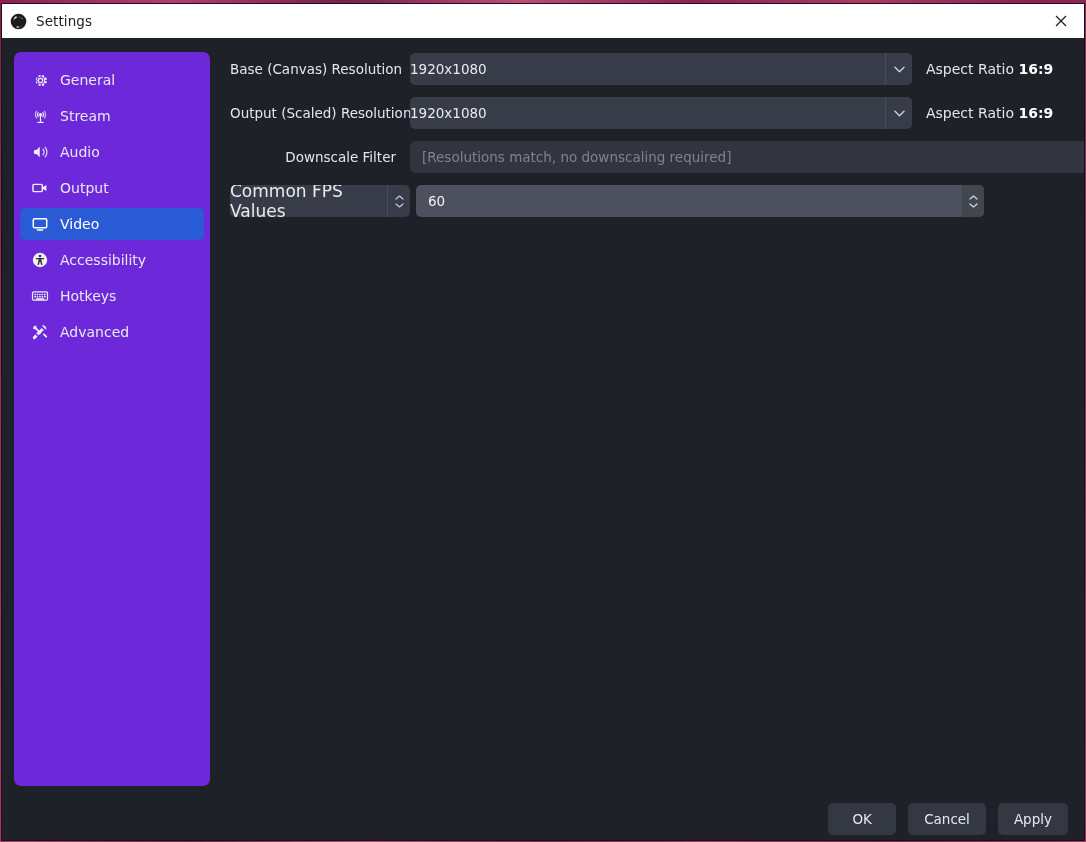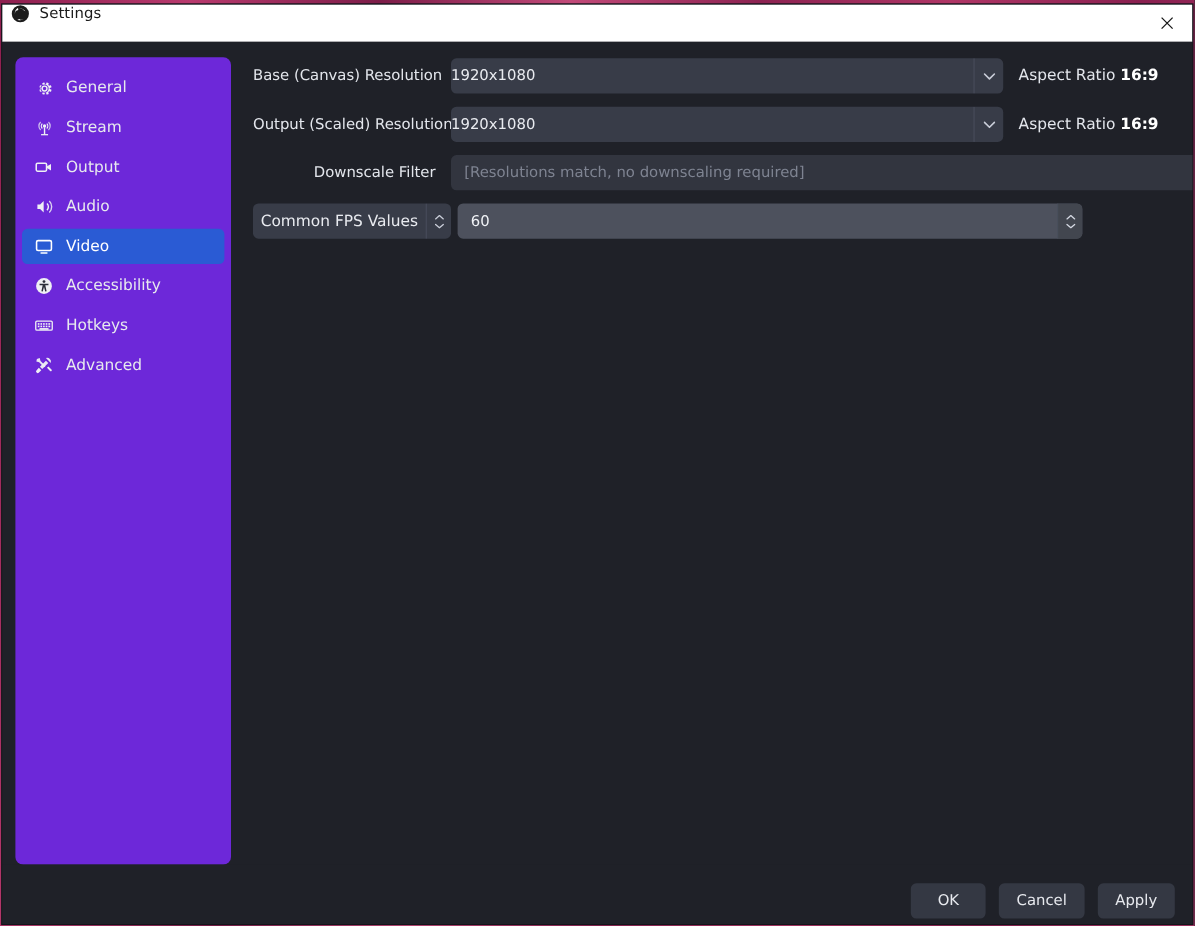--- a/index.html
+++ b/index.html
@@ -35,21 +35,21 @@
     display: flex;
     flex-direction: column;
     overflow: hidden;
   }
 
   
   .titlebar {
     height: 34px;
     background: #ffffff;
     display: flex;
-    align-items: flex-start;
+    align-items: center;
     flex: 0 0 auto;
     position: relative;
   }
   .titlebar .obs-logo {
     width: 17px;
     height: 17px;
     margin-left: 8px;
     margin-right: 9px;
     flex: 0 0 auto;
   }
@@ -227,21 +227,21 @@
     overflow: hidden;
     cursor: pointer;
     margin-right: 6px;
   }
   .fps-combo .fps-label {
     flex: 1 1 auto;
     display: flex;
     align-items: center;
     justify-content: center;
     color: #e9ebf0;
-    font-size: 14px;
+    font-size: 17px;
   }
   .fps-combo .fps-spin {
     width: 22px;
     flex: 0 0 auto;
     display: flex;
     flex-direction: column;
     align-items: center;
     justify-content: center;
     gap: 3px;
     border-left: 1px solid #484d5b;
@@ -334,37 +334,37 @@
             <path d="M15.4 5.6l-1.1 1.2a3.6 3.6 0 0 1 0 5.1l1.1 1.1a5.2 5.2 0 0 0 0-7.4z"></path>
             <path d="M6.4 3.4A8.1 8.1 0 0 0 6.4 15l1.1-1.2a6.5 6.5 0 0 1 0-9.2z" opacity="0.75"></path>
             <path d="M17.6 3.4l-1.1 1.2a6.5 6.5 0 0 1 0 9.2l1.1 1.2a8.1 8.1 0 0 0 0-11.6z" opacity="0.75"></path>
           </svg>
         </span>
         <span>Stream</span>
       </div>
 
       <div class="nav-item">
         <span class="nav-icon">
-          <svg width="18" height="18" viewBox="0 0 24 24" fill="none" stroke="currentColor" stroke-width="1.9">
-            <rect x="2.6" y="7.2" width="12.5" height="9.6" rx="1.6"></rect>
-            <path d="M15.1 11.2l5.4-3.1v7.8l-5.4-3.1z" fill="currentColor" stroke="none"></path>
-          </svg>
-        </span>
-        <span>Output</span>
-      </div>
-
-      <div class="nav-item">
-        <span class="nav-icon">
           <svg width="18" height="18" viewBox="0 0 24 24" fill="currentColor">
             <path d="M4 9.3h3.3L11.6 5v14L7.3 14.7H4z"></path>
             <path d="M15 8.5a4.9 4.9 0 0 1 0 7l1.2 1.2a6.6 6.6 0 0 0 0-9.4z"></path>
             <path d="M17.8 5.7a8.8 8.8 0 0 1 0 12.6l1.2 1.2a10.5 10.5 0 0 0 0-15z" opacity="0.85"></path>
           </svg>
         </span>
         <span>Audio</span>
+      </div>
+
+      <div class="nav-item">
+        <span class="nav-icon">
+          <svg width="18" height="18" viewBox="0 0 24 24" fill="none" stroke="currentColor" stroke-width="1.9">
+            <rect x="2.6" y="7.2" width="12.5" height="9.6" rx="1.6"></rect>
+            <path d="M15.1 11.2l5.4-3.1v7.8l-5.4-3.1z" fill="currentColor" stroke="none"></path>
+          </svg>
+        </span>
+        <span>Output</span>
       </div>
 
       <div class="nav-item selected">
         <span class="nav-icon">
           <svg width="18" height="18" viewBox="0 0 24 24" fill="none" stroke="currentColor" stroke-width="1.9">
             <rect x="3" y="5" width="18" height="12" rx="1.8"></rect>
             <path d="M8.5 20h7" stroke-linecap="round"></path>
           </svg>
         </span>
         <span>Video</span>

